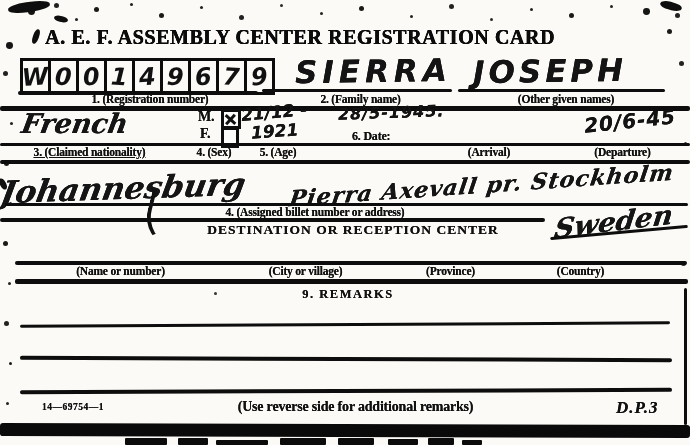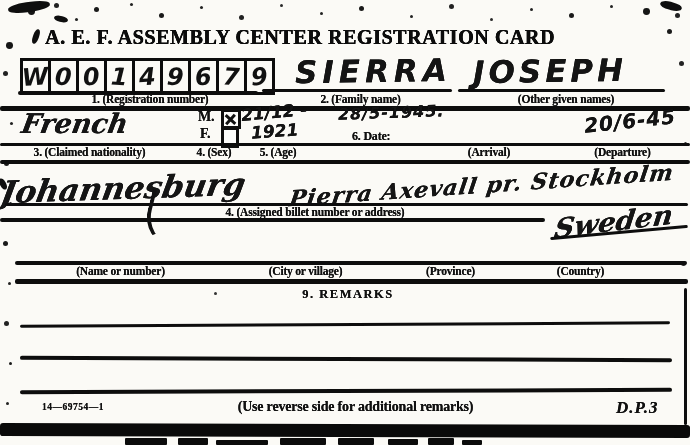--- a/index.html
+++ b/index.html
@@ -111,33 +111,34 @@
     <div class="mark"></div>
   </div>
   <div class="cbox" style="left:221px;top:127px;width:12px;height:15px;"></div>
   <div class="hwp" style="left:241px;top:102px;font-size:17px;transform:rotate(-5deg);">21/12 -</div>
   <div class="hwp" style="left:251px;top:121px;font-size:17px;transform:rotate(-4deg);">1921</div>
   <div class="hwp" style="left:338px;top:103px;font-size:16px;transform:rotate(-2deg);letter-spacing:1px;">28/5-1945.</div>
   <div class="lbl" style="left:352px;top:129px;font-size:12px;">6. Date:</div>
   <div class="hwp" style="left:584px;top:109px;font-size:20px;transform:rotate(-6deg);letter-spacing:1px;">20/6-45</div>
   <div class="rule" style="left:0;top:143px;width:690px;height:3px;"></div>
 
-  <div class="lbl" style="left:2px;top:146px;width:175px;">3. (Claimed nationality)</div>
+  <div class="lbl" style="left:2px;top:146px;width:175px;text-decoration:underline;">3. (Claimed nationality)</div>
   <div class="lbl" style="left:183px;top:146px;width:62px;">4. (Sex)</div>
   <div class="lbl" style="left:247px;top:146px;width:62px;">5. (Age)</div>
   <div class="lbl" style="left:448px;top:146px;width:82px;">(Arrival)</div>
   <div class="lbl" style="left:575px;top:146px;width:95px;">(Departure)</div>
   <div class="rule" style="left:0;top:160px;width:690px;height:4px;"></div>
 
   <div class="hwc" style="left:2px;top:170px;font-size:31px;transform:skewX(-12deg) rotate(-2deg);">Johannesburg</div>
   <div class="hwc" style="left:292px;top:172px;font-size:22px;transform:skewX(-12deg) rotate(-4deg);letter-spacing:1px;">Pierra Axevall pr. Stockholm</div>
   <div class="rule" style="left:5px;top:203px;width:683px;height:3px;"></div>
   <div class="lbl" style="left:150px;top:206px;width:330px;">4. (Assigned billet number or address)</div>
   <div class="rule" style="left:0;top:218px;width:545px;height:4px;"></div>
   <div class="flourish" style="left:146px;top:192px;width:28px;height:50px;transform:rotate(14deg);"></div>
+  <div class="lbl" style="left:158px;top:222px;width:390px;font-size:13.5px;letter-spacing:1px;">DESTINATION OR RECEPTION CENTER</div>
   <div class="hwc" style="left:556px;top:206px;font-size:27px;transform:skewX(-14deg) rotate(-7deg);">Sweden</div>
   <div class="rule" style="left:550px;top:231px;width:138px;height:3px;transform:rotate(-5deg);"></div>
 
   <div class="rule" style="left:15px;top:261px;width:672px;height:4px;"></div>
   <div class="lbl" style="left:28px;top:265px;width:185px;">(Name or number)</div>
   <div class="lbl" style="left:233px;top:265px;width:145px;">(City or village)</div>
   <div class="lbl" style="left:403px;top:265px;width:95px;">(Province)</div>
   <div class="lbl" style="left:533px;top:265px;width:95px;">(Country)</div>
   <div class="rule" style="left:15px;top:279px;width:673px;height:5px;"></div>
 

